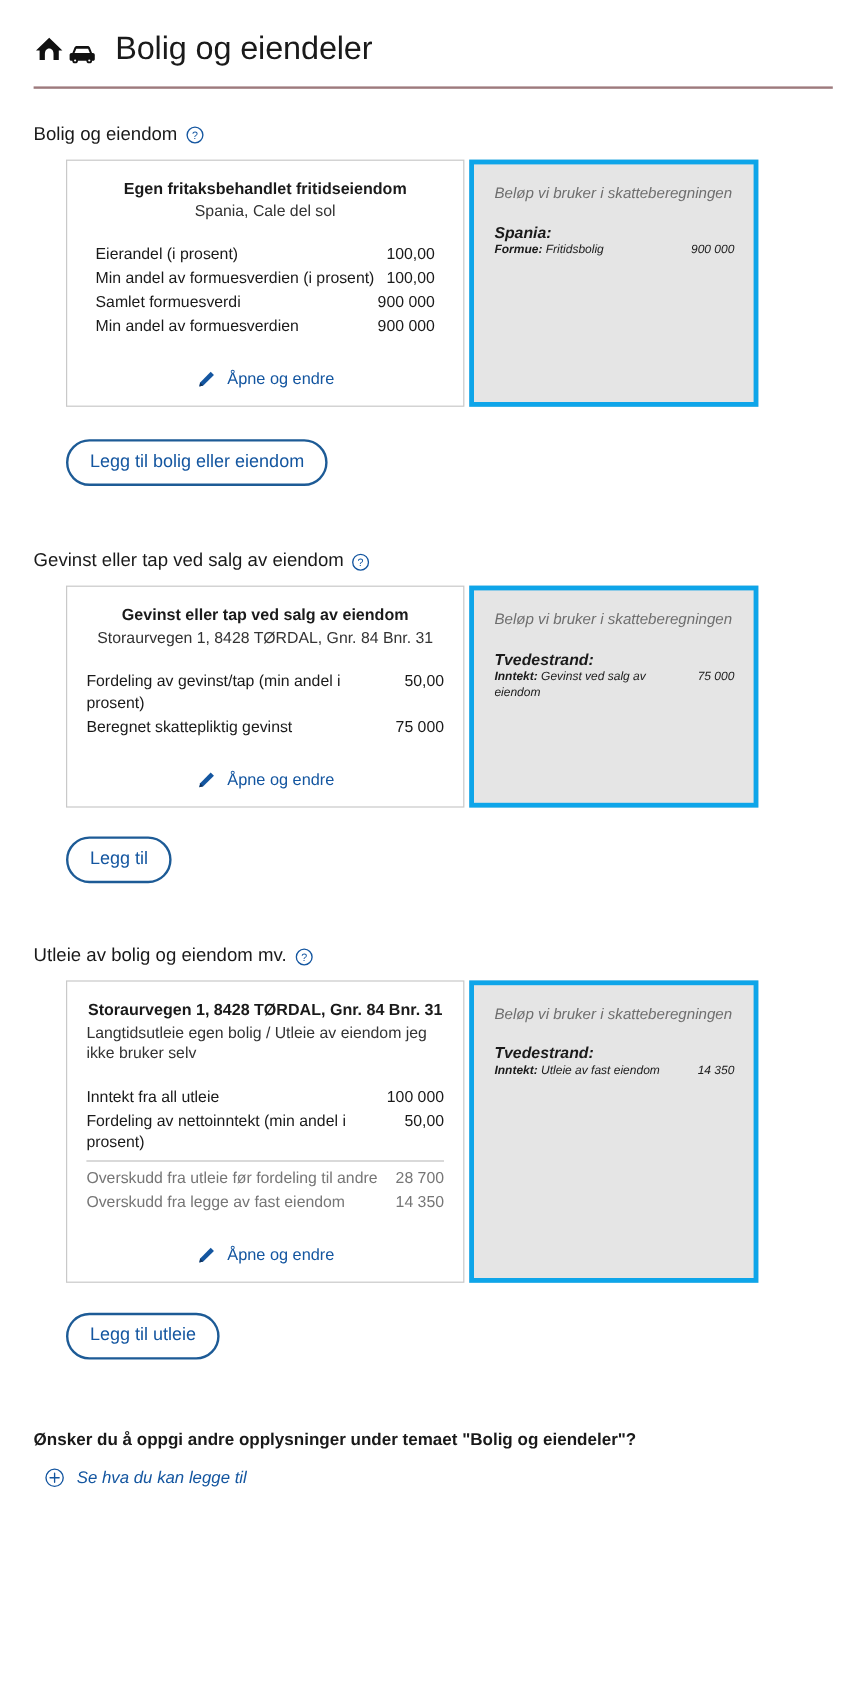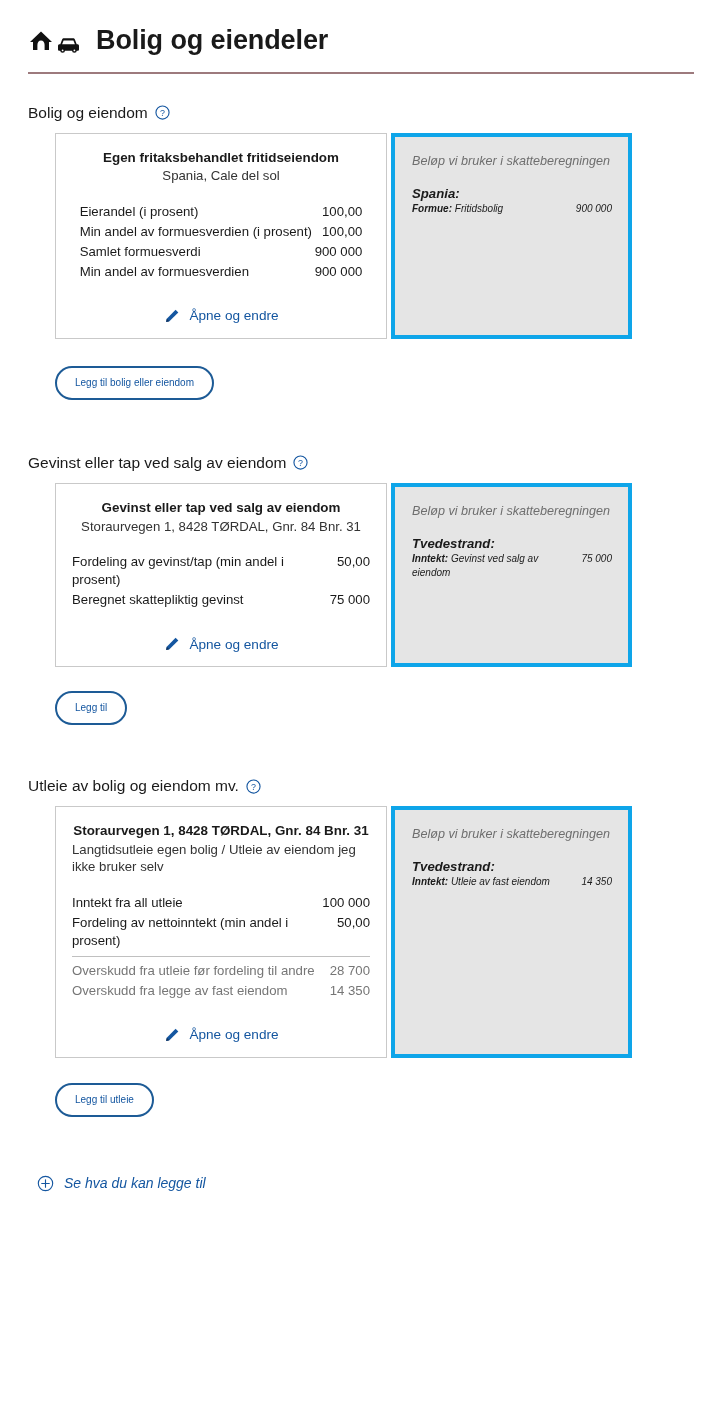--- a/index.html
+++ b/index.html
@@ -28,21 +28,21 @@
     gap: 16px;
   }
   .header-icons {
     display: flex;
     align-items: flex-end;
     gap: 3px;
     line-height: 0;
   }
   .page-title {
     font-size: 27px;
-    font-weight: 700;
+    font-weight: 400;
     color: #1a1a1a;
     letter-spacing: -0.1px;
     line-height: 1.1;
   }
   .header-rule {
     margin: 16px 28px 0 28px;
     height: 2px;
     background: #9d7a7d;
   }
 
@@ -173,21 +173,21 @@
   .btn-wrap { margin-left: 27px; margin-top: 27px; }
   .btn-wrap.b2 { margin-top: 24px; }
   .btn-wrap.b3 { margin-top: 25px; }
   .pill-btn {
     display: inline-block;
     border: 2px solid #1d5b96;
     border-radius: 22px;
     background: #ffffff;
     color: #1456a0;
     font-family: "Liberation Sans", sans-serif;
-    font-size: 10px;
+    font-size: 15px;
     padding: 9px 18px 10px 18px;
     cursor: pointer;
     line-height: 1.1;
   }
 
   
   .footer { margin-top: 58px; }
   .footer-question {
     font-size: 14.2px;
     font-weight: bold;
@@ -404,20 +404,21 @@
           </div>
         </div>
       </div>
 
       <div class="btn-wrap b3">
         <button class="pill-btn">Legg til utleie</button>
       </div>
     </div>
 
     <div class="footer">
+      <div class="footer-question">Ønsker du å oppgi andre opplysninger under temaet "Bolig og eiendeler"?</div>
       <a class="footer-link">
         <span class="plus-icon">
           <svg width="17" height="17" viewBox="0 0 18 18" aria-hidden="true">
             <circle cx="9" cy="9" r="7.6" fill="none" stroke="#1456a0" stroke-width="1.2"></circle>
             <path d="M9 5 L9 13 M5 9 L13 9" stroke="#1456a0" stroke-width="1.2" stroke-linecap="round"></path>
           </svg>
         </span>
         <span>Se hva du kan legge til</span>
       </a>
     </div>

